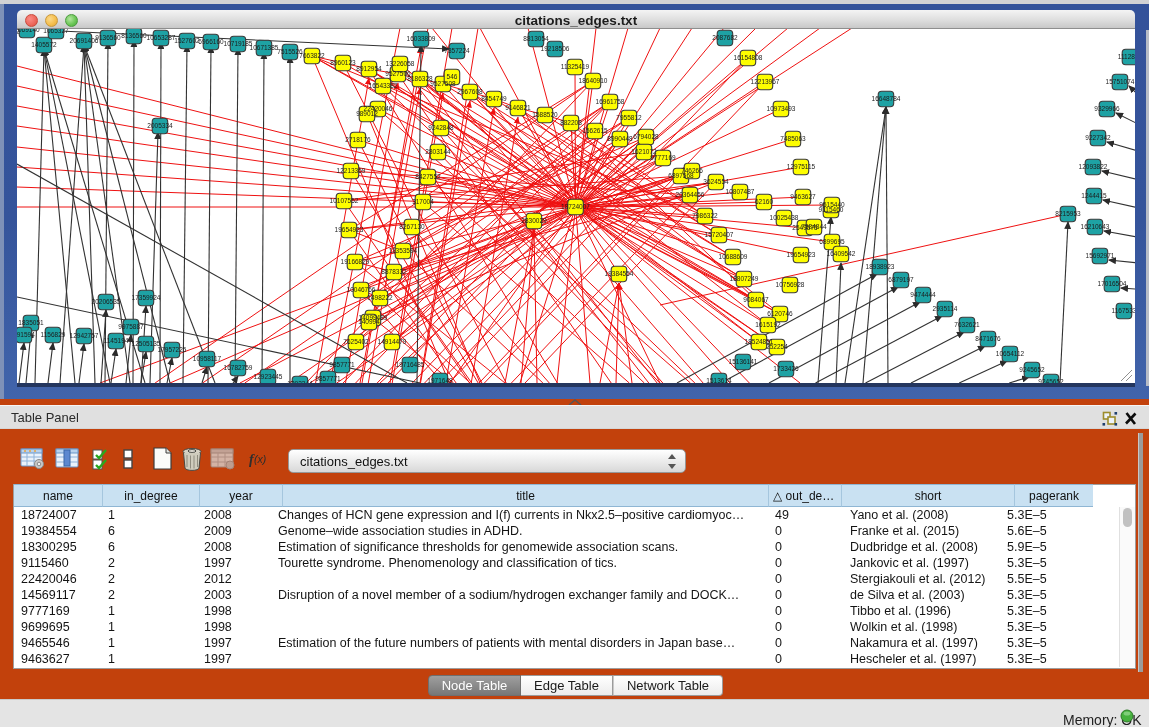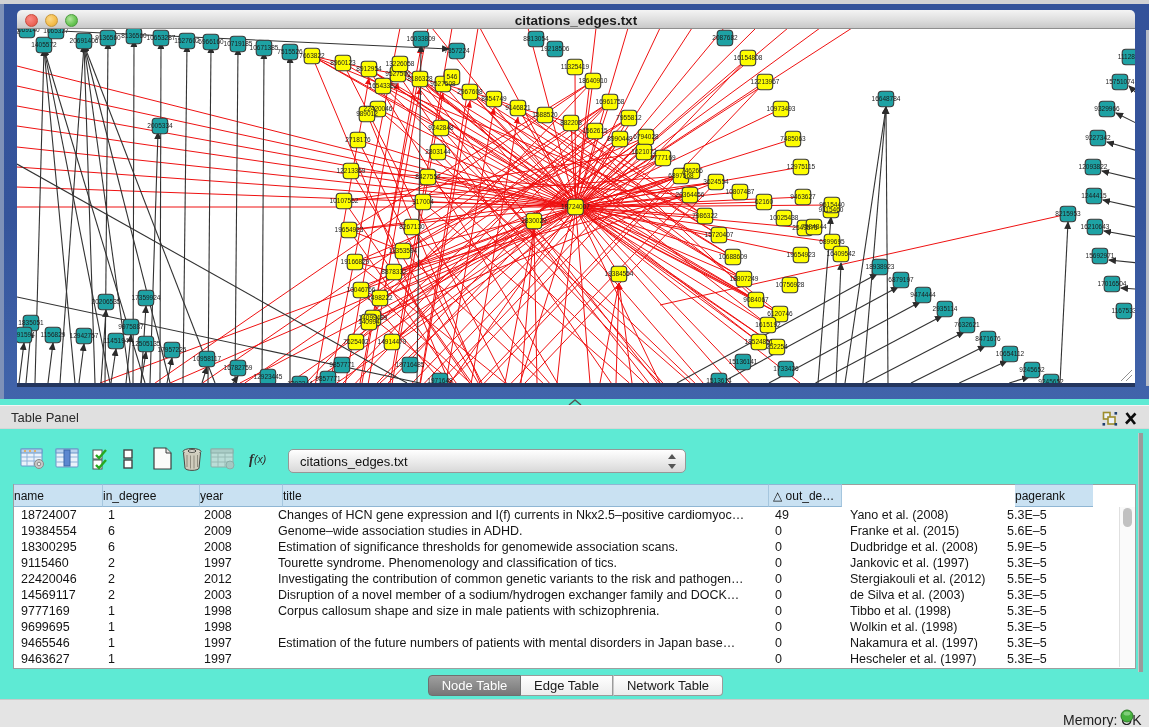--- a/index.html
+++ b/index.html
@@ -7,33 +7,33 @@
 #topstrip{position:absolute;left:0;top:0;width:1149px;height:4px;background:#d2d2d4}
 #desk{position:absolute;left:0;top:4px;width:1149px;height:395px;background:linear-gradient(180deg,#34529a 0%,#35549b 55%,#4164ab 100%)}
 #desk .lstrip{position:absolute;left:0;top:0;width:4px;height:100%;background:#7e91b8}
 #desk .rstrip{position:absolute;right:0;top:26px;width:3px;height:356px;background:#b7bcc6}
 #win{position:absolute;left:17px;top:10px;width:1118px;height:376px}
 #tbar{position:absolute;left:0;top:0;width:1118px;height:19px;border-radius:5px 5px 0 0;
  background:linear-gradient(#f4f4f4,#dedede 55%,#c8c8c8);border-bottom:1px solid #8e8e8e}
 #tbar .ttl{position:absolute;width:100%;text-align:center;top:3px;font-size:13.5px;font-weight:bold;color:#1c1c1c}
 .tl{position:absolute;top:3.5px;width:13px;height:13px;border-radius:50%}
 #winshadow{position:absolute;left:17px;top:383px;width:1118px;height:4px;background:#24365e}
-#panel{position:absolute;left:0;top:399px;width:1149px;height:328px;background:#5eead4}
+#panel{position:absolute;left:0;top:399px;width:1149px;height:328px;background:#c2410c}
 #phead{position:absolute;left:0;top:6px;width:1149px;height:24px;background:#e0e0e0;
  border-top:1px solid #f5f5f5;border-bottom:1px solid #d6d6d6;color:#2a2a2a;font-size:13px}
 #phead .t{position:absolute;left:11px;top:4px}
 #ptools{position:absolute;left:0;top:0;width:1149px;height:0}
 #combo{position:absolute;left:288px;top:50px;width:398px;height:24px;border:1px solid #979797;
  border-radius:5px;background:linear-gradient(#fff,#e8e8e8 60%,#d8d8d8);font-size:13px;color:#111}
 #combo .cl{position:absolute;left:11px;top:4px}
 #tablebox{position:absolute;left:13px;top:85px;width:1123px;height:185px;background:#fff;
  border:1px solid #9e9e9e}
 .th{position:absolute;top:85px;height:23px;background:#c9e1f2;border-top:1px solid #8fb6d4;
  border-bottom:1px solid #8fb6d4;border-right:1px solid #a5c6de;font-size:12px;color:#111;
- text-align:left;line-height:22px;z-index:3}
+ text-align:center;line-height:22px;z-index:3}
 .tr{position:absolute;left:0;width:1119px;height:16px;font-size:12.5px;color:#141414;z-index:2}
 .tr span{position:absolute;top:1px;white-space:nowrap}
 #vscroll{position:absolute;left:1119px;top:108px;width:16px;height:160px;background:#fafafa;border-left:1px solid #e0e0e0;z-index:4}
 #vthumb{position:absolute;left:3px;top:1px;width:9px;height:19px;border-radius:5px;background:#c1c1c1}
 #tabbar{position:absolute;left:428px;top:276px;height:21px;z-index:5}
 .seg{position:absolute;top:0;height:21px;font-size:13px;text-align:center;border:1px solid #9b9b9b;color:#1a1a1a;line-height:20px;background:linear-gradient(#fff,#ececec)}
 #statbar{position:absolute;left:0;top:300px;width:1149px;height:28px;background:#e4e4e4;border-top:1px solid #cacaca;font-size:14px;color:#222}
 </style></head>
 <body>
 <div id="app">
@@ -679,20 +679,21 @@
             <path d="M5,15 L9,10 L1,10 z" fill="#555"></path>
      </svg>
    </div>
   </div>
   <div id="tablebox"></div>
   <div class="th" style="left:14px;width:89px">name</div>
   <div class="th" style="left:103px;width:97px">in_degree</div>
   <div class="th" style="left:200px;width:83px">year</div>
   <div class="th" style="left:283px;width:486px">title</div>
   <div class="th" style="left:769px;width:73px;text-align:left;padding-left:4px">△ out_de…</div>
+  <div class="th" style="left:842px;width:173px">short</div>
   <div class="th" style="left:1015px;width:78px;border-right:none">pagerank</div>
   <div class="tr" style="top:108px">
         <span style="left:21px">18724007</span>
         <span style="left:108px">1</span>
         <span style="left:204px">2008</span>
         <span style="left:278px">Changes of HCN gene expression and I(f) currents in Nkx2.5–positive cardiomyoc…</span>
         <span style="left:775px">49</span>
         <span style="left:850px">Yano et al. (2008)</span>
         <span style="left:1007px">5.3E–5</span>
       </div>
@@ -720,41 +721,39 @@
         <span style="left:204px">1997</span>
         <span style="left:278px">Tourette syndrome. Phenomenology and classification of tics.</span>
         <span style="left:775px">0</span>
         <span style="left:850px">Jankovic et al. (1997)</span>
         <span style="left:1007px">5.3E–5</span>
       </div>
 <div class="tr" style="top:172px">
         <span style="left:21px">22420046</span>
         <span style="left:108px">2</span>
         <span style="left:204px">2012</span>
-        <span style="left:278px">Investigating the contribution of common genetic variants to the risk and pathogen…</span>
         <span style="left:775px">0</span>
         <span style="left:850px">Stergiakouli et al. (2012)</span>
         <span style="left:1007px">5.5E–5</span>
       </div>
 <div class="tr" style="top:188px">
         <span style="left:21px">14569117</span>
         <span style="left:108px">2</span>
         <span style="left:204px">2003</span>
         <span style="left:278px">Disruption of a novel member of a sodium/hydrogen exchanger family and DOCK…</span>
         <span style="left:775px">0</span>
         <span style="left:850px">de Silva et al. (2003)</span>
         <span style="left:1007px">5.3E–5</span>
       </div>
 <div class="tr" style="top:204px">
         <span style="left:21px">9777169</span>
         <span style="left:108px">1</span>
         <span style="left:204px">1998</span>
-        <span style="left:278px">Corpus callosum shape and size in male patients with schizophrenia.</span>
-        <span style="left:775px">0</span>
-        <span style="left:850px">Tibbo et al. (1998)</span>
+        <span style="left:775px">0</span>
+        <span style="left:850px">Tibbo et al. (1996)</span>
         <span style="left:1007px">5.3E–5</span>
       </div>
 <div class="tr" style="top:220px">
         <span style="left:21px">9699695</span>
         <span style="left:108px">1</span>
         <span style="left:204px">1998</span>
         <span style="left:775px">0</span>
         <span style="left:850px">Wolkin et al. (1998)</span>
         <span style="left:1007px">5.3E–5</span>
       </div>

